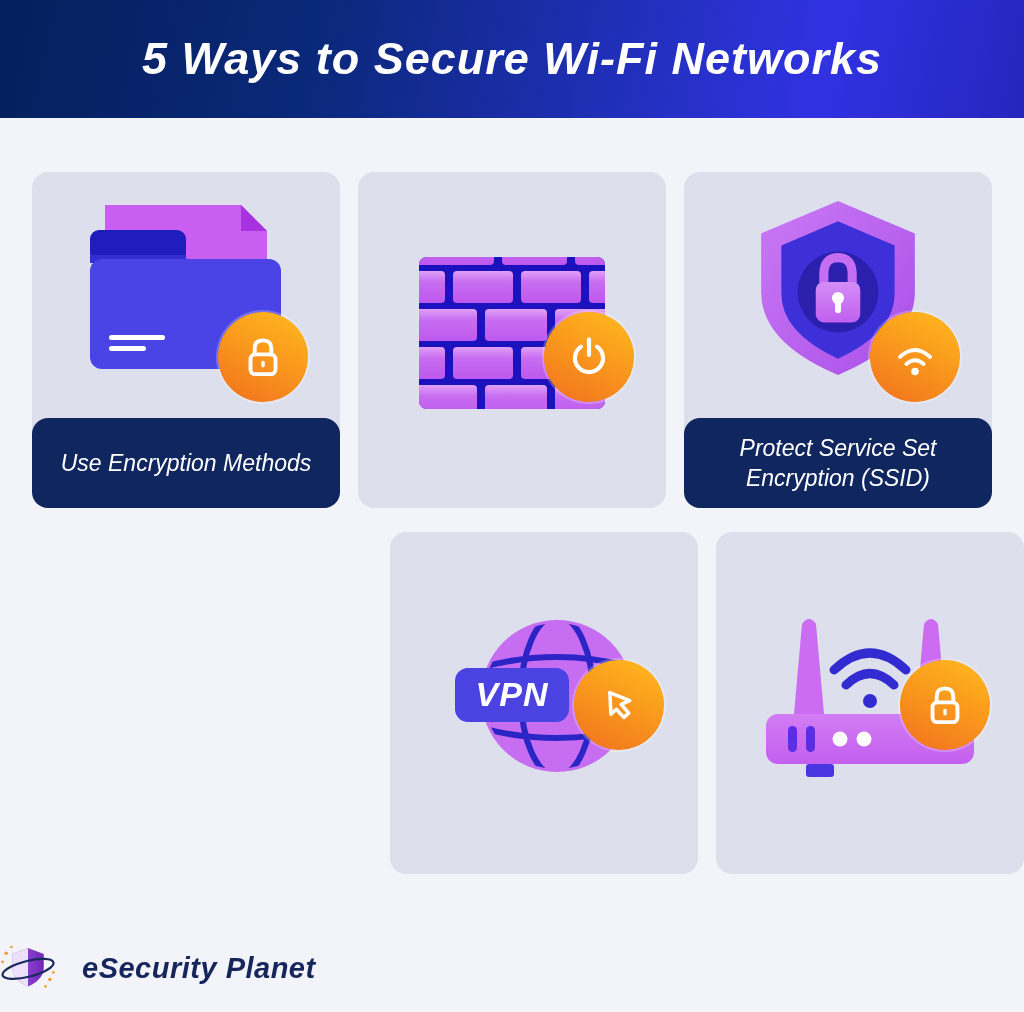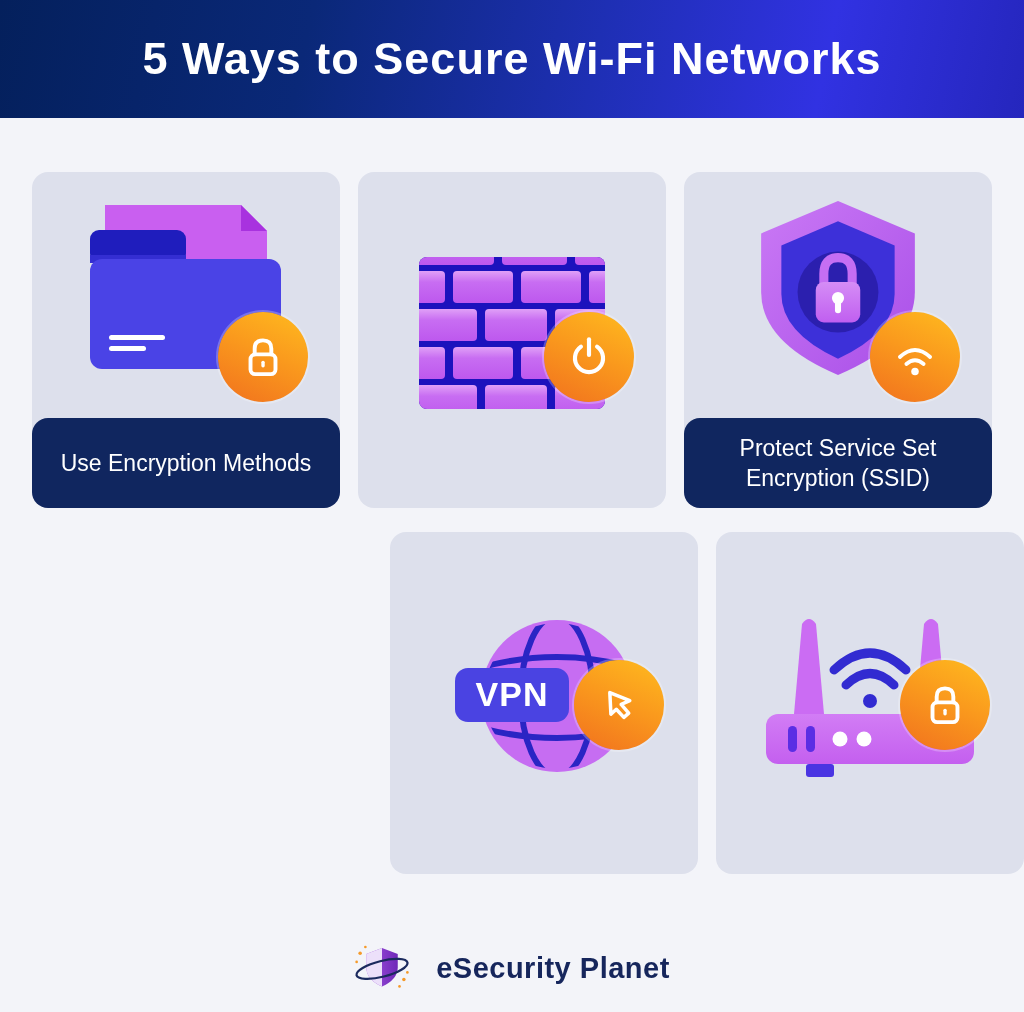--- a/index.html
+++ b/index.html
@@ -2,20 +2,21 @@
 <html><head>
 <meta charset="utf-8">
 <style>
   html,body{margin:0;padding:0;}
   .poster{
     position:relative;
     width:1024px;height:1012px;
     background:#f3f4f9;
     font-family:"Liberation Sans", sans-serif;
     overflow:hidden;
+    font-style:italic;
   }
   
   .header{
     position:absolute;top:0;left:0;width:100%;height:118px;
     background:linear-gradient(102deg,#04205c 0%,#0a2878 30%,#1e2fb4 58%,#3132e2 80%,#2526bd 100%);
     display:flex;align-items:center;justify-content:center;
   }
   .header h1{
     margin:0;color:#ffffff;font-size:45px;font-weight:bold;letter-spacing:1px;
   }
@@ -40,21 +41,21 @@
     position:absolute;width:90px;height:90px;border-radius:50%;
     background:linear-gradient(205deg,#ffbb1f 0%,#fa9a1d 45%,#f1711e 100%);
     display:flex;align-items:center;justify-content:center;
     box-shadow:0 0 0 2px rgba(255,255,255,0.25);
   }
   .row1 .badge{right:32px;top:140px;}
   .row2 .badge{right:34px;top:128px;}
   
   .footer{
     position:absolute;bottom:18px;left:0;width:100%;
-    display:flex;align-items:center;justify-content:center;gap:26px;
+    display:flex;align-items:center;justify-content:flex-start;gap:26px;
   }
   .brand-text{color:#16265c;font-size:29px;font-weight:bold;letter-spacing:0.5px;}
 </style>
 </head>
 <body>
 
 <div class="poster">
 
   <div class="header">
     <h1>5 Ways to Secure Wi-Fi Networks</h1>

